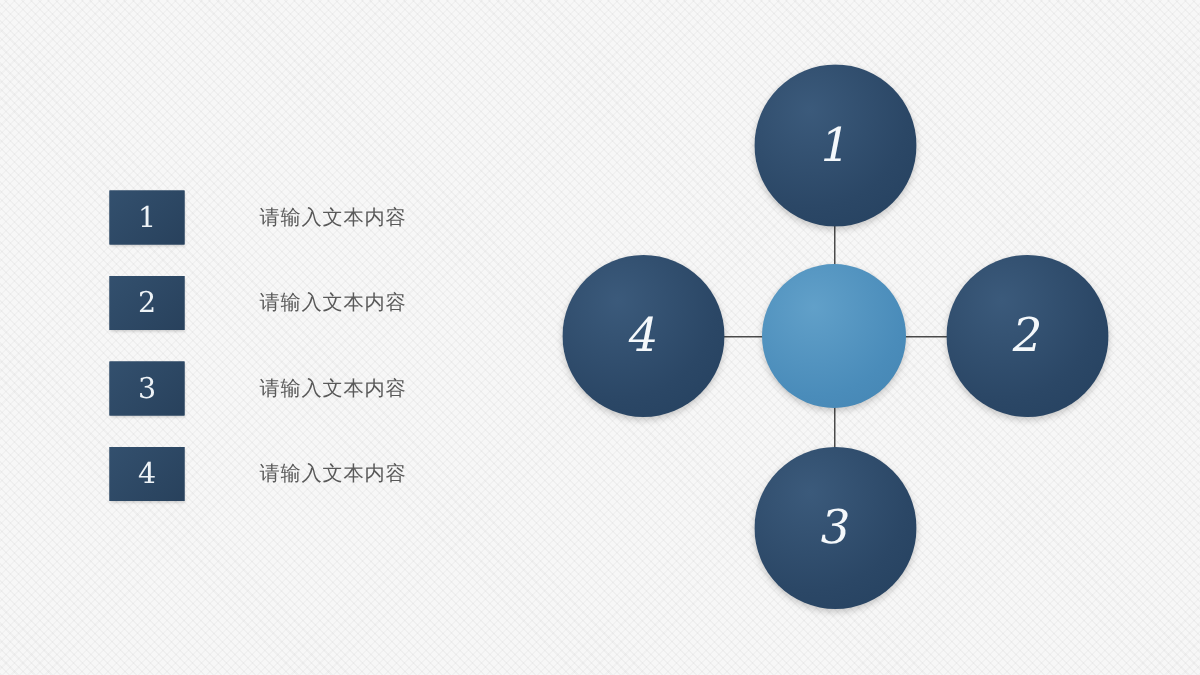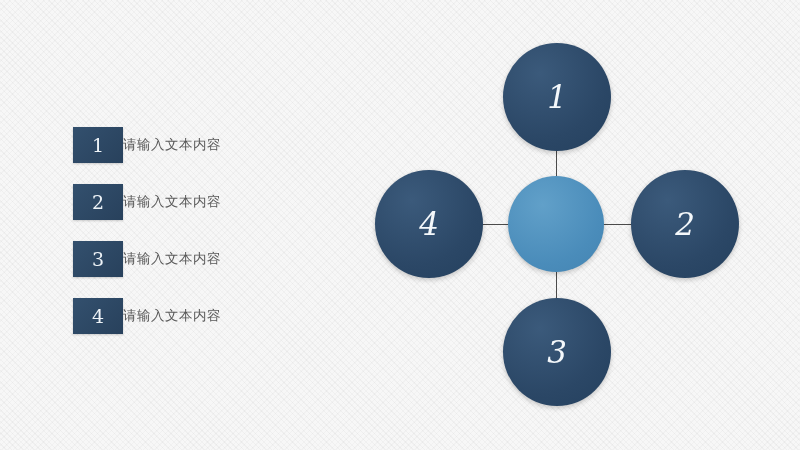--- a/index.html
+++ b/index.html
@@ -61,20 +61,21 @@
     display: flex;
     align-items: center;
     justify-content: center;
     font-family: "DejaVu Serif", serif;
     font-size: 19px;
     line-height: 1;
     box-shadow: 0 1px 2px rgba(0,0,0,0.18);
     flex: 0 0 auto;
   }
   .legend-text {
+    margin-left: 50px;
     color: #595959;
     font-size: 13.5px;
     letter-spacing: 0.5px;
     white-space: nowrap;
     font-family: "DejaVu Sans", sans-serif;
   }
 
   
   #diagram {
     position: absolute;

